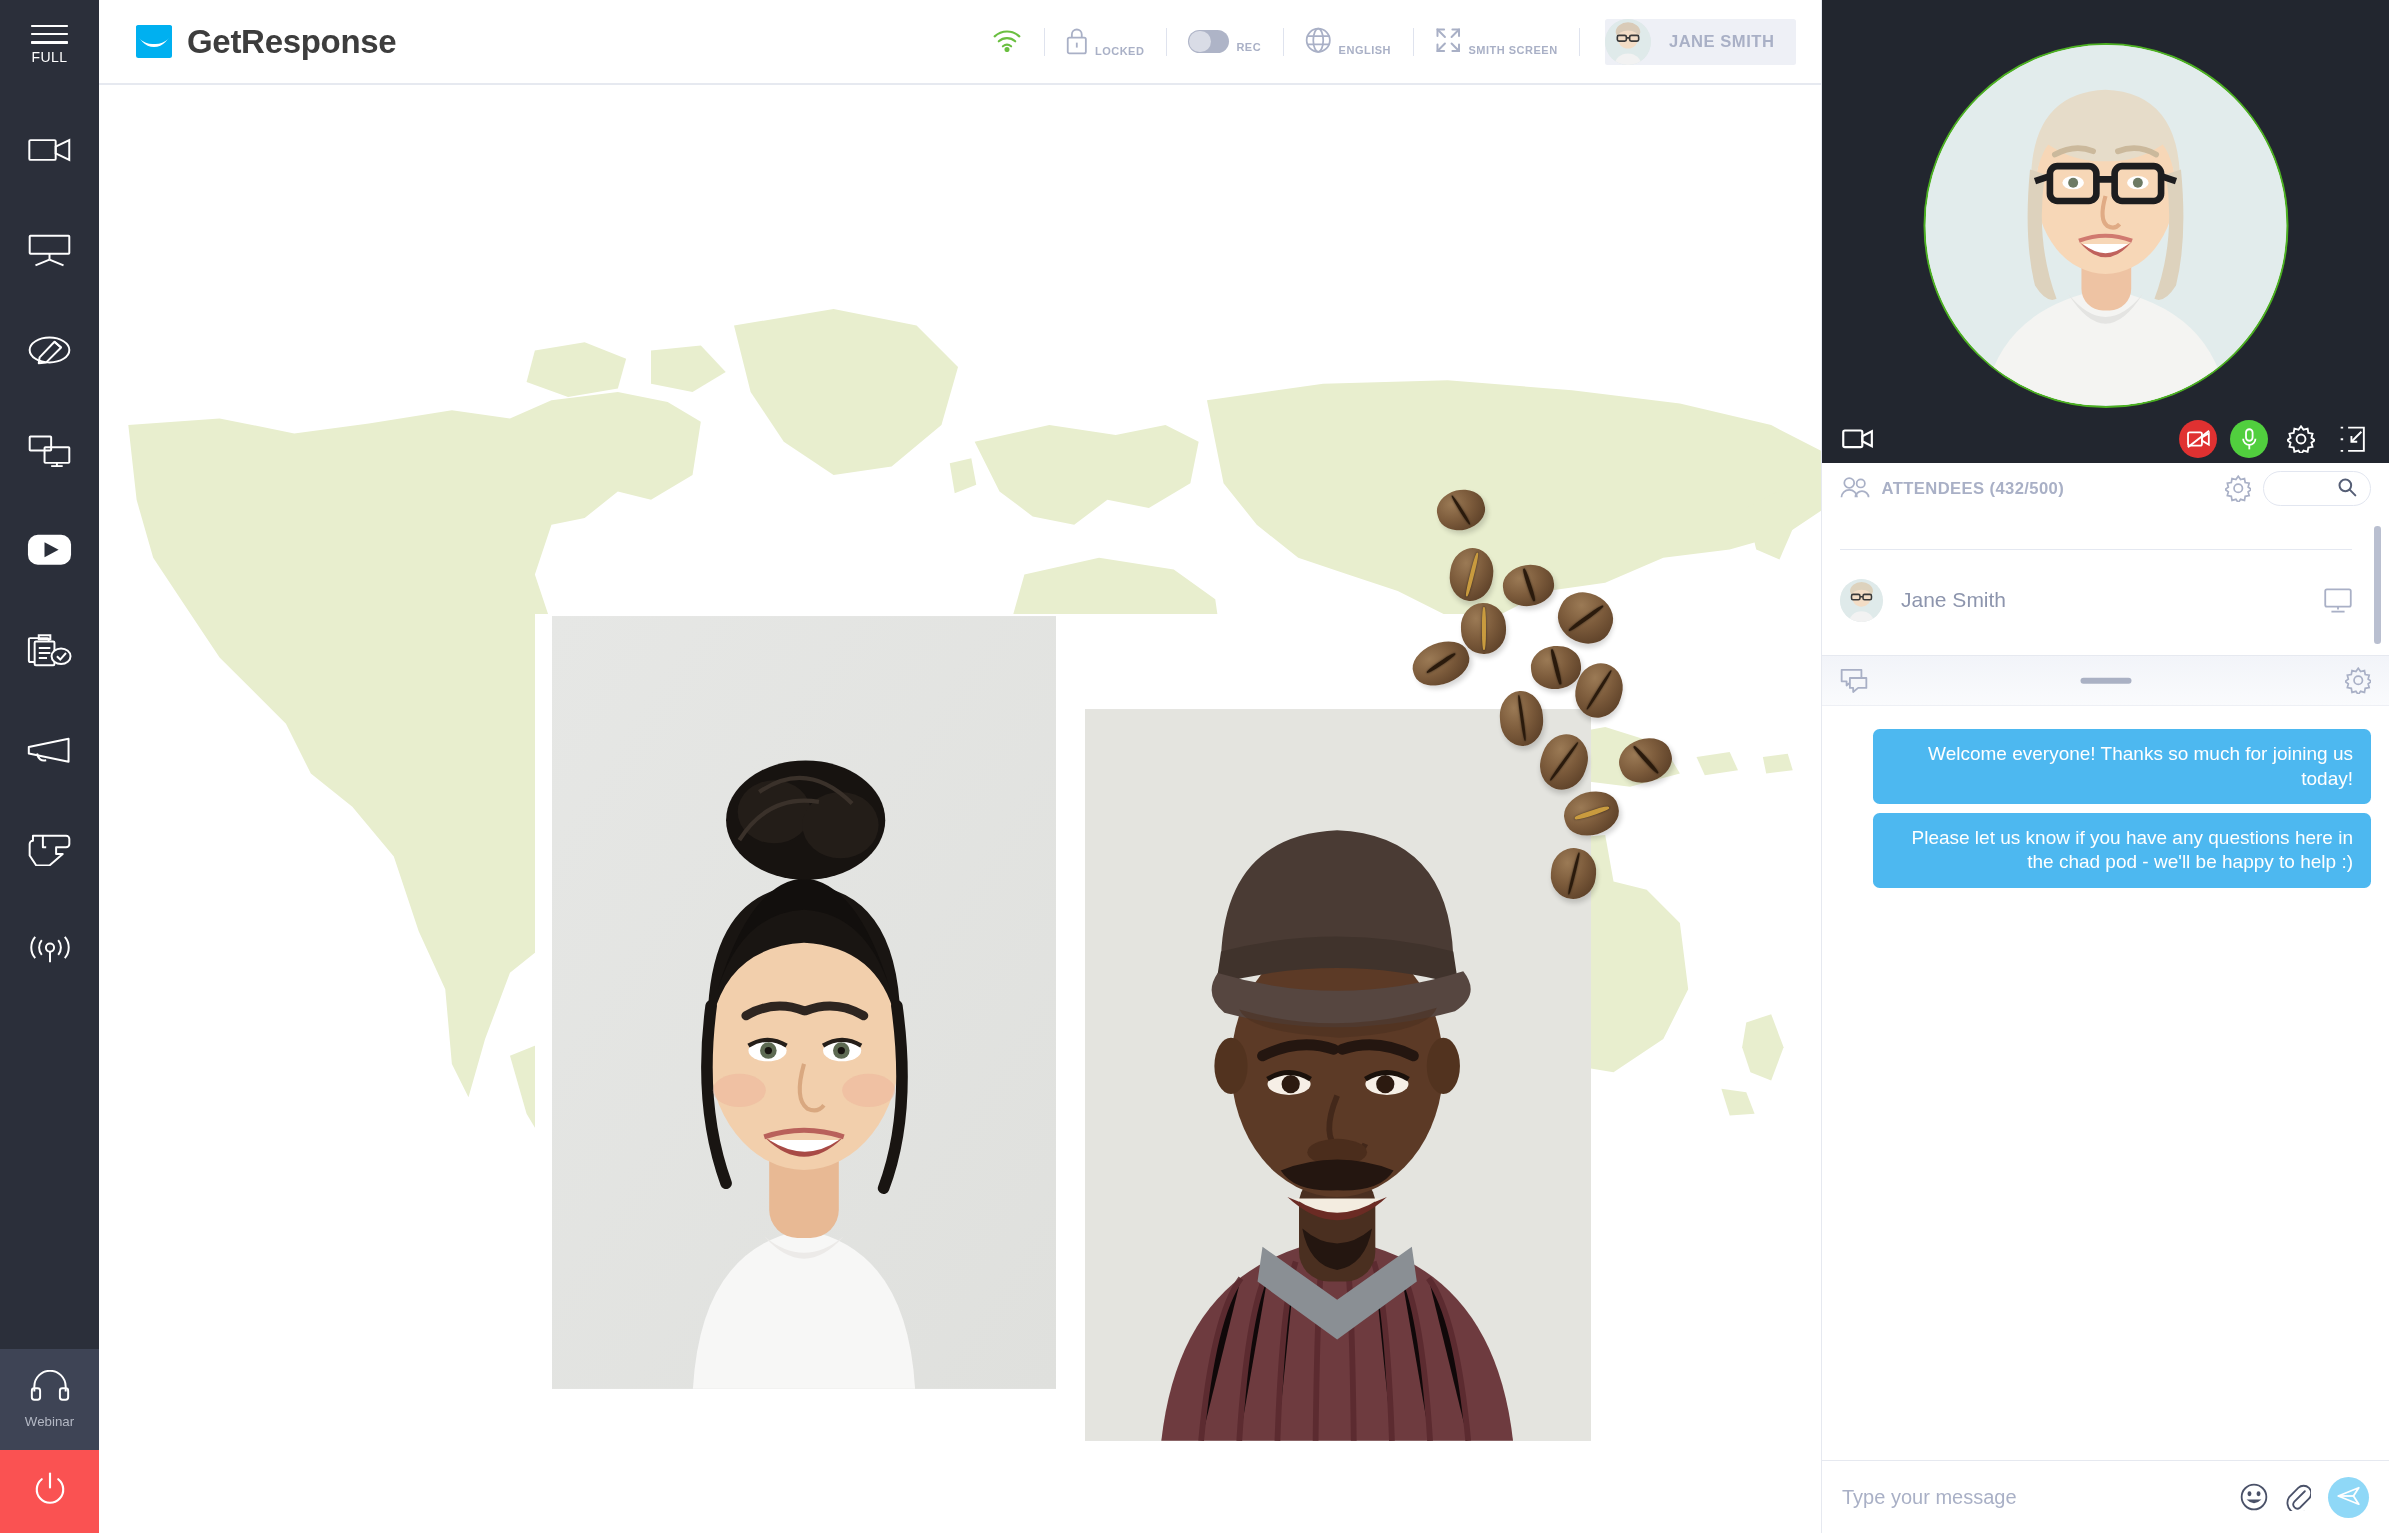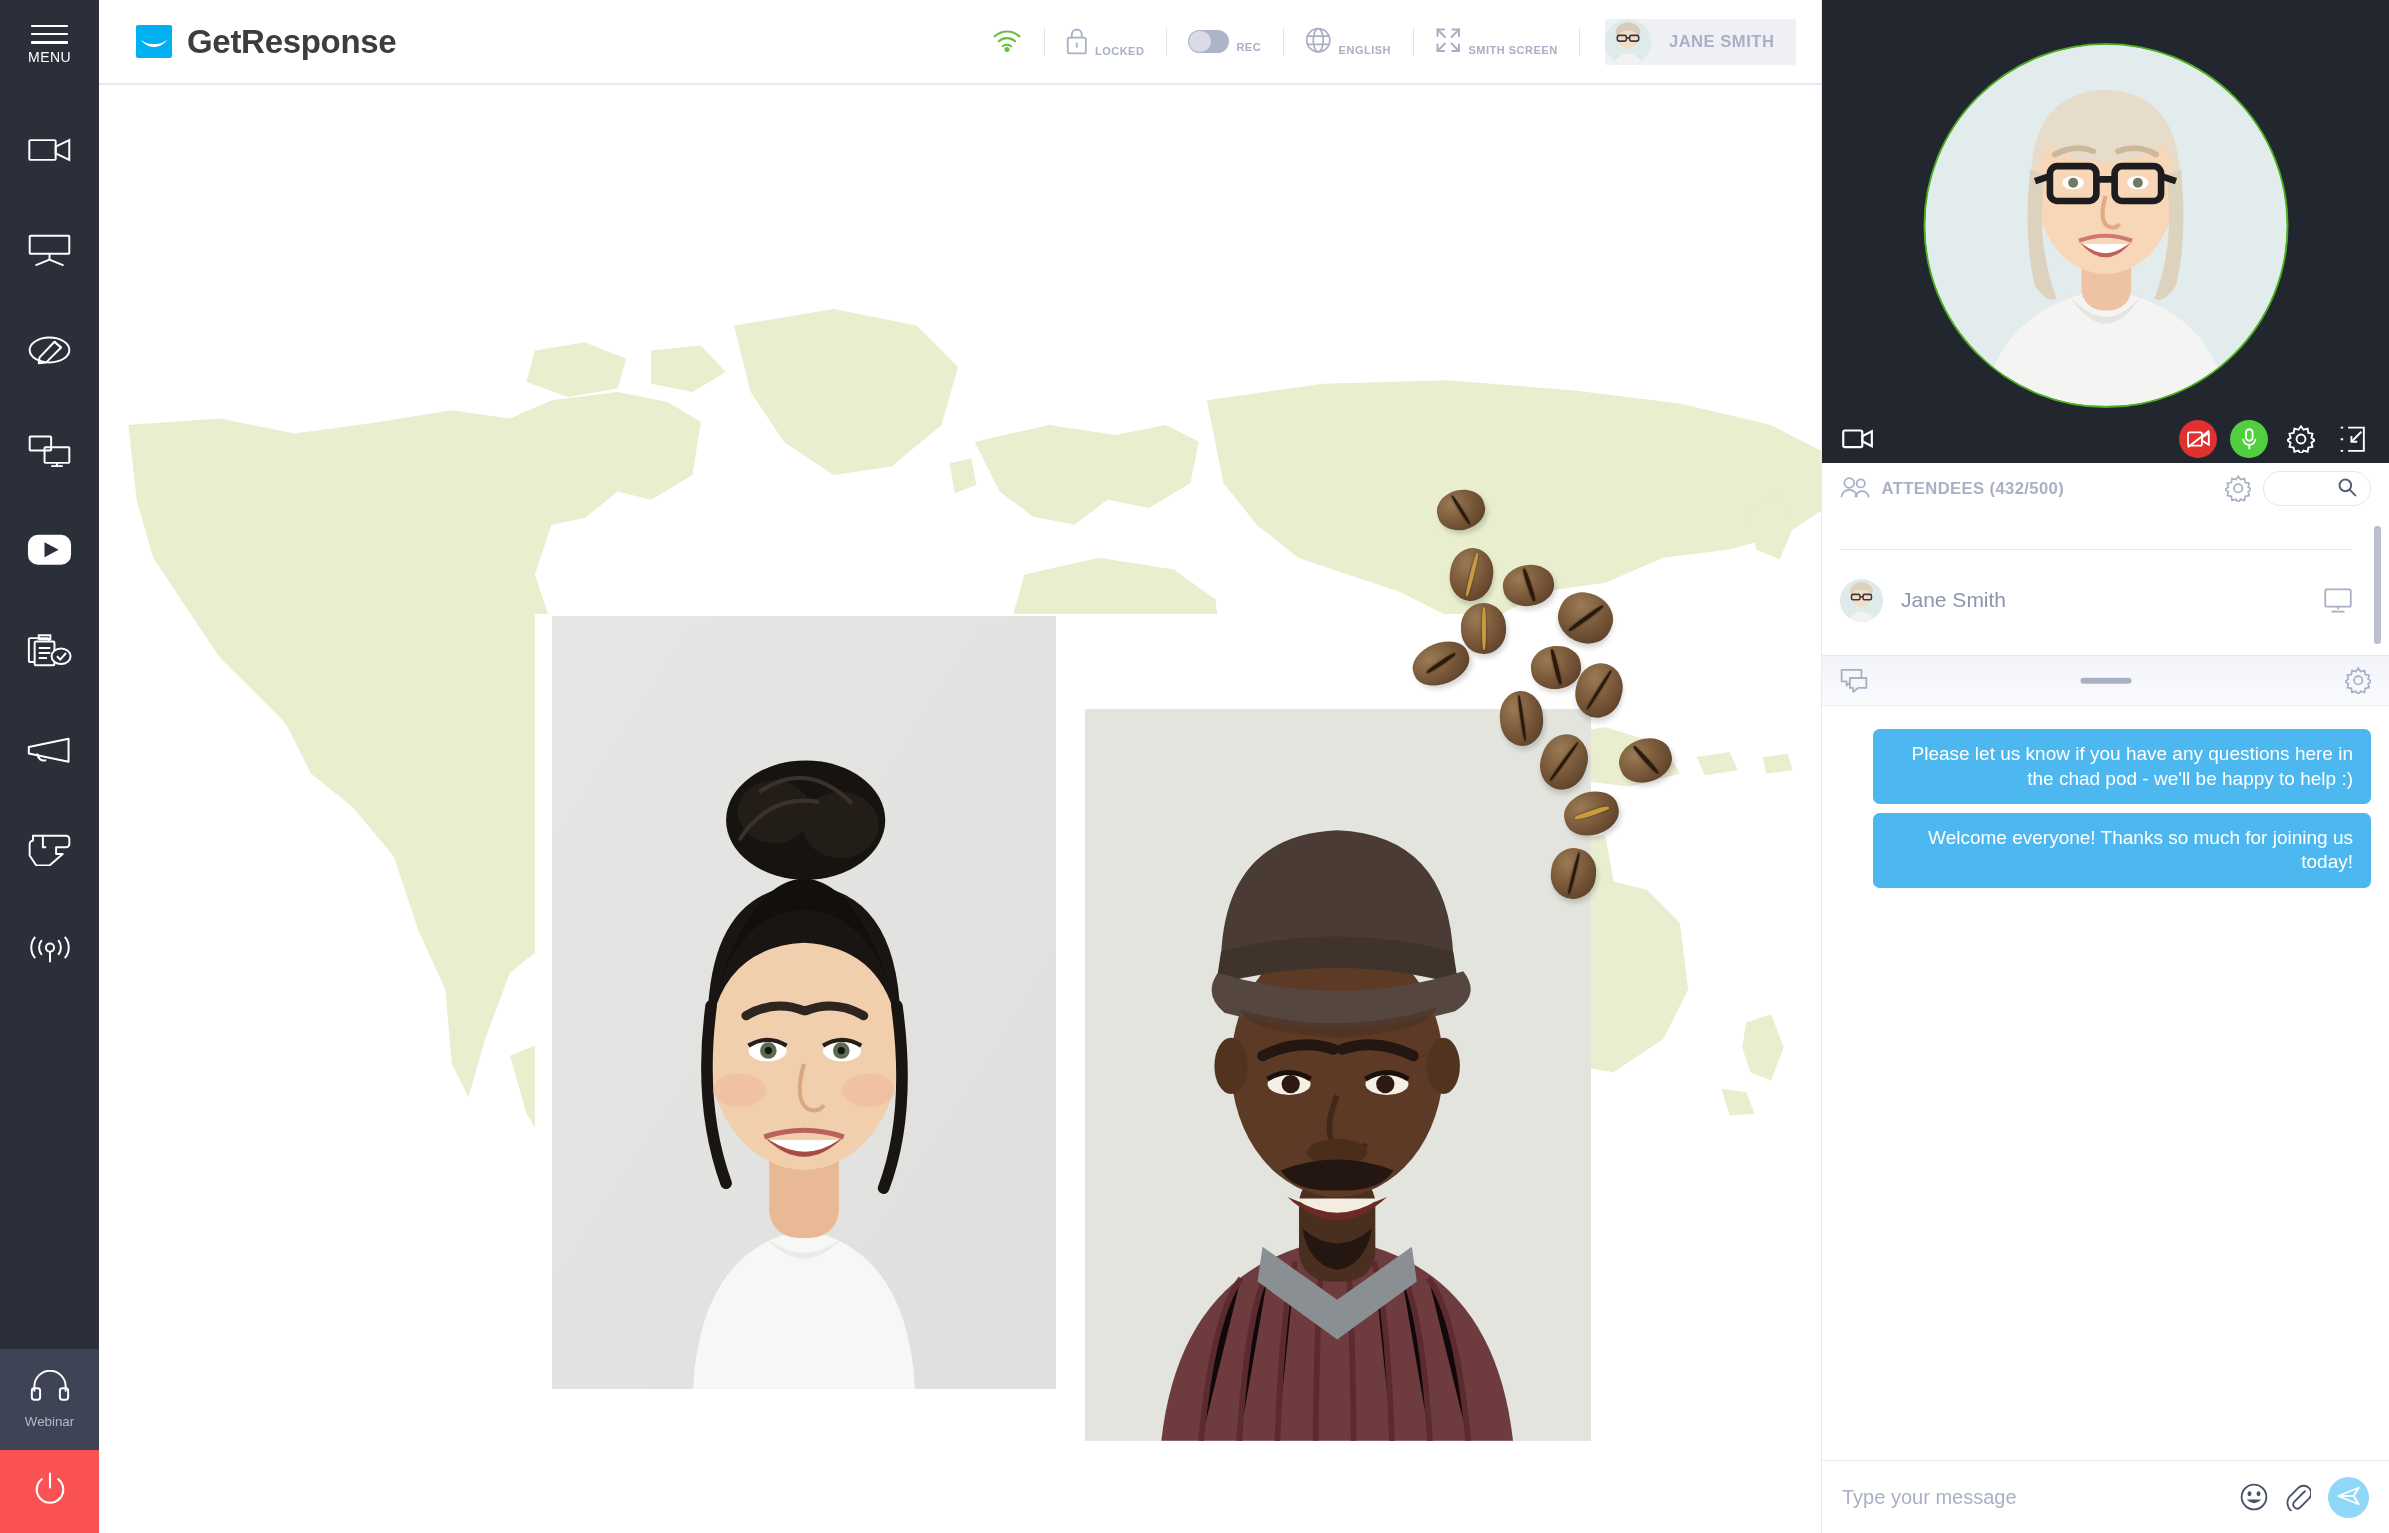--- a/index.html
+++ b/index.html
@@ -226,21 +226,21 @@
 <div class="app">
 
   <div class="sidebar">
 
     <div class="menu-btn">
       <div class="hamburger">
         <span></span>
           <span></span>
           <span></span>
       </div>
-      <div class="menu-label">MENU</div>
+      <div class="menu-label">FULL</div>
     </div>
 
     <div class="nav-list">
 
       <div class="nav-item">
         <span>
           <svg width="43" height="28" viewBox="0 0 52 34" fill="none" stroke="#fff" stroke-width="2.4">
             <rect x="1.5" y="5" width="32" height="24" rx="1.5"></rect>
             <path d="M33.5 13 L50 5 V29 L33.5 21 Z"></path>
           </svg>
@@ -766,22 +766,22 @@
       <span class="pod-grab"></span>
       <span class="ico">
         <svg width="26.5" height="26.5" viewBox="0 0 34 34" fill="none" stroke="#a9b0c6" stroke-width="2.2">
           <circle cx="17" cy="17" r="5.4"></circle>
           <path d="M17 1.6 l3 4.2 l5-1.3 l.9 5.1 l5.1 .9 l-1.3 5 l4.2 3 l-4.2 3 l1.3 5 l-5.1 .9 l-.9 5.1 l-5 -1.3 l-3 4.2 l-3 -4.2 l-5 1.3 l-.9 -5.1 l-5.1 -.9 l1.3 -5 l-4.2 -3 l4.2 -3 l-1.3 -5 l5.1 -.9 l.9 -5.1 l5 1.3 Z"></path>
         </svg>
       </span>
     </div>
 
     <div class="chat-body">
+      <div class="bubble">Welcome everyone! Thanks so much for joining us today!</div>
       <div class="bubble">Please let us know if you have any questions here in the chad pod - we'll be happy to help :)</div>
-      <div class="bubble">Welcome everyone! Thanks so much for joining us today!</div>
     </div>
 
     <div class="chat-input-bar">
       <input class="chat-input" value="" placeholder="Type your message" style="">
       <span class="ico">
         <svg width="28" height="28" viewBox="0 0 34 34" fill="none" stroke="#4a5168" stroke-width="2.2">
           <circle cx="17" cy="17" r="15"></circle>
           <ellipse cx="11.5" cy="13" rx="2.4" ry="3" fill="#4a5168" stroke="none"></ellipse>
           <ellipse cx="22.5" cy="13" rx="2.4" ry="3" fill="#4a5168" stroke="none"></ellipse>
           <path d="M8 20 q9 9 18 0 Z" fill="#4a5168" stroke="none"></path>

